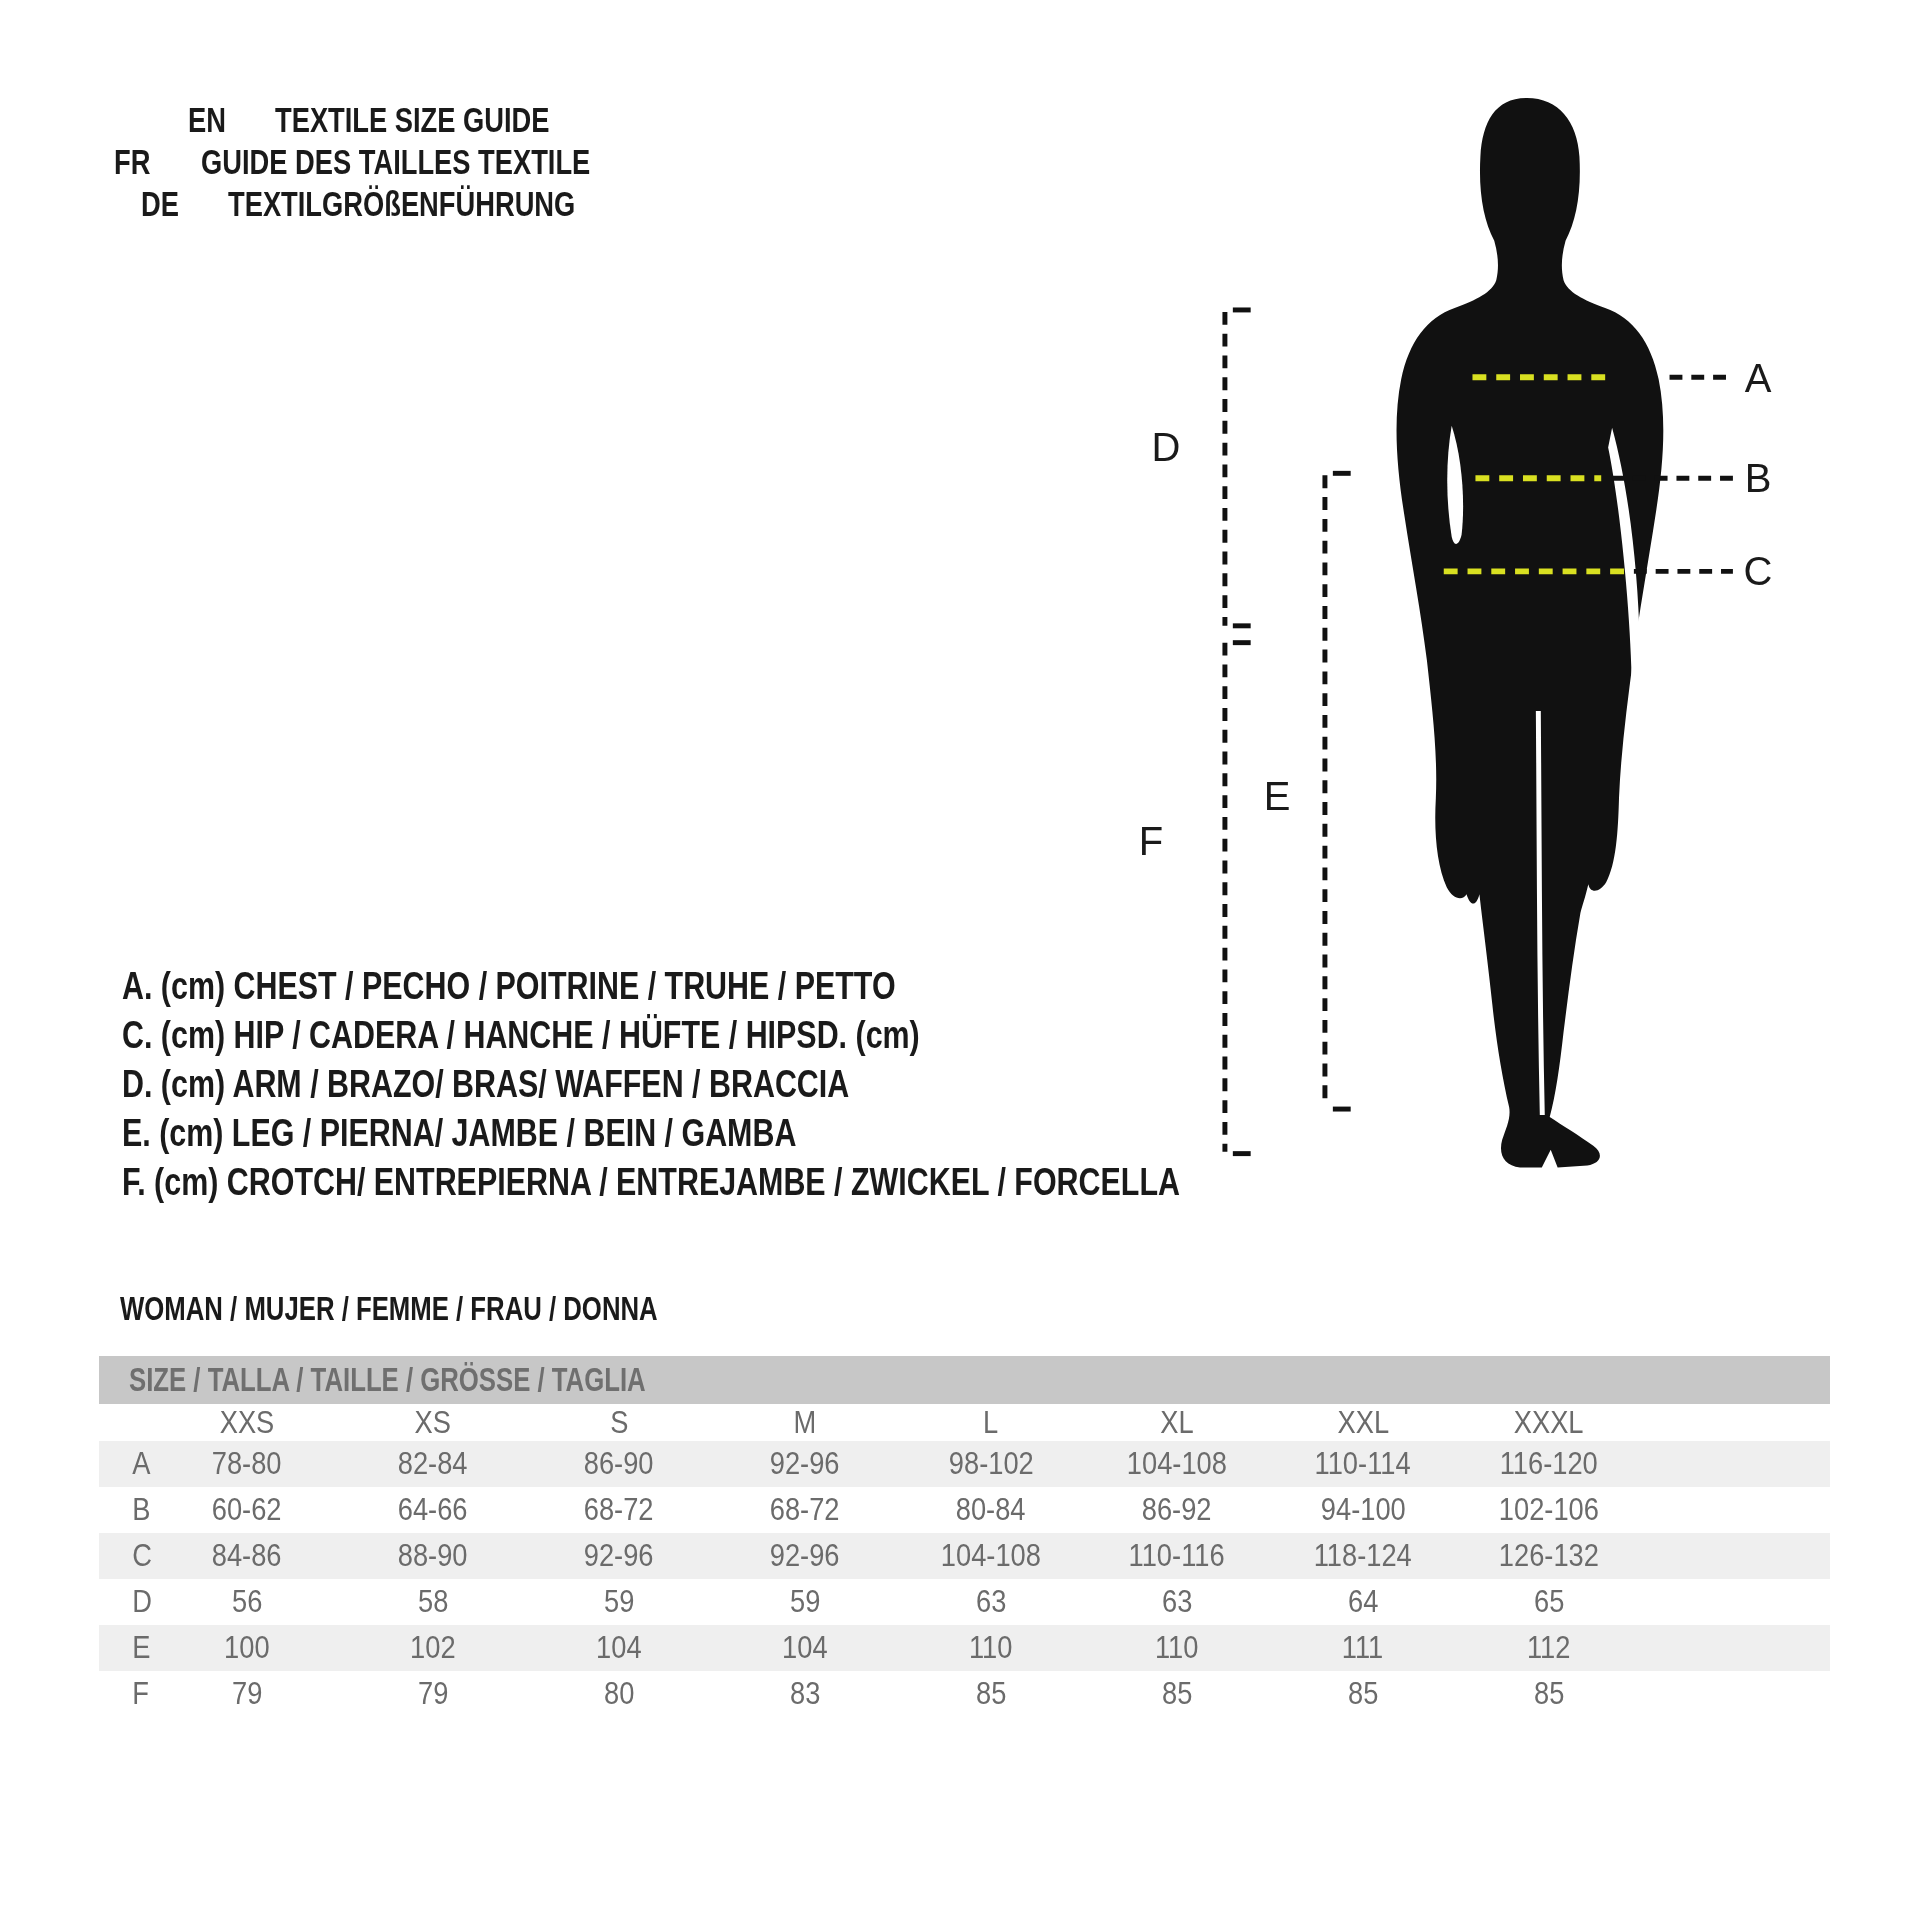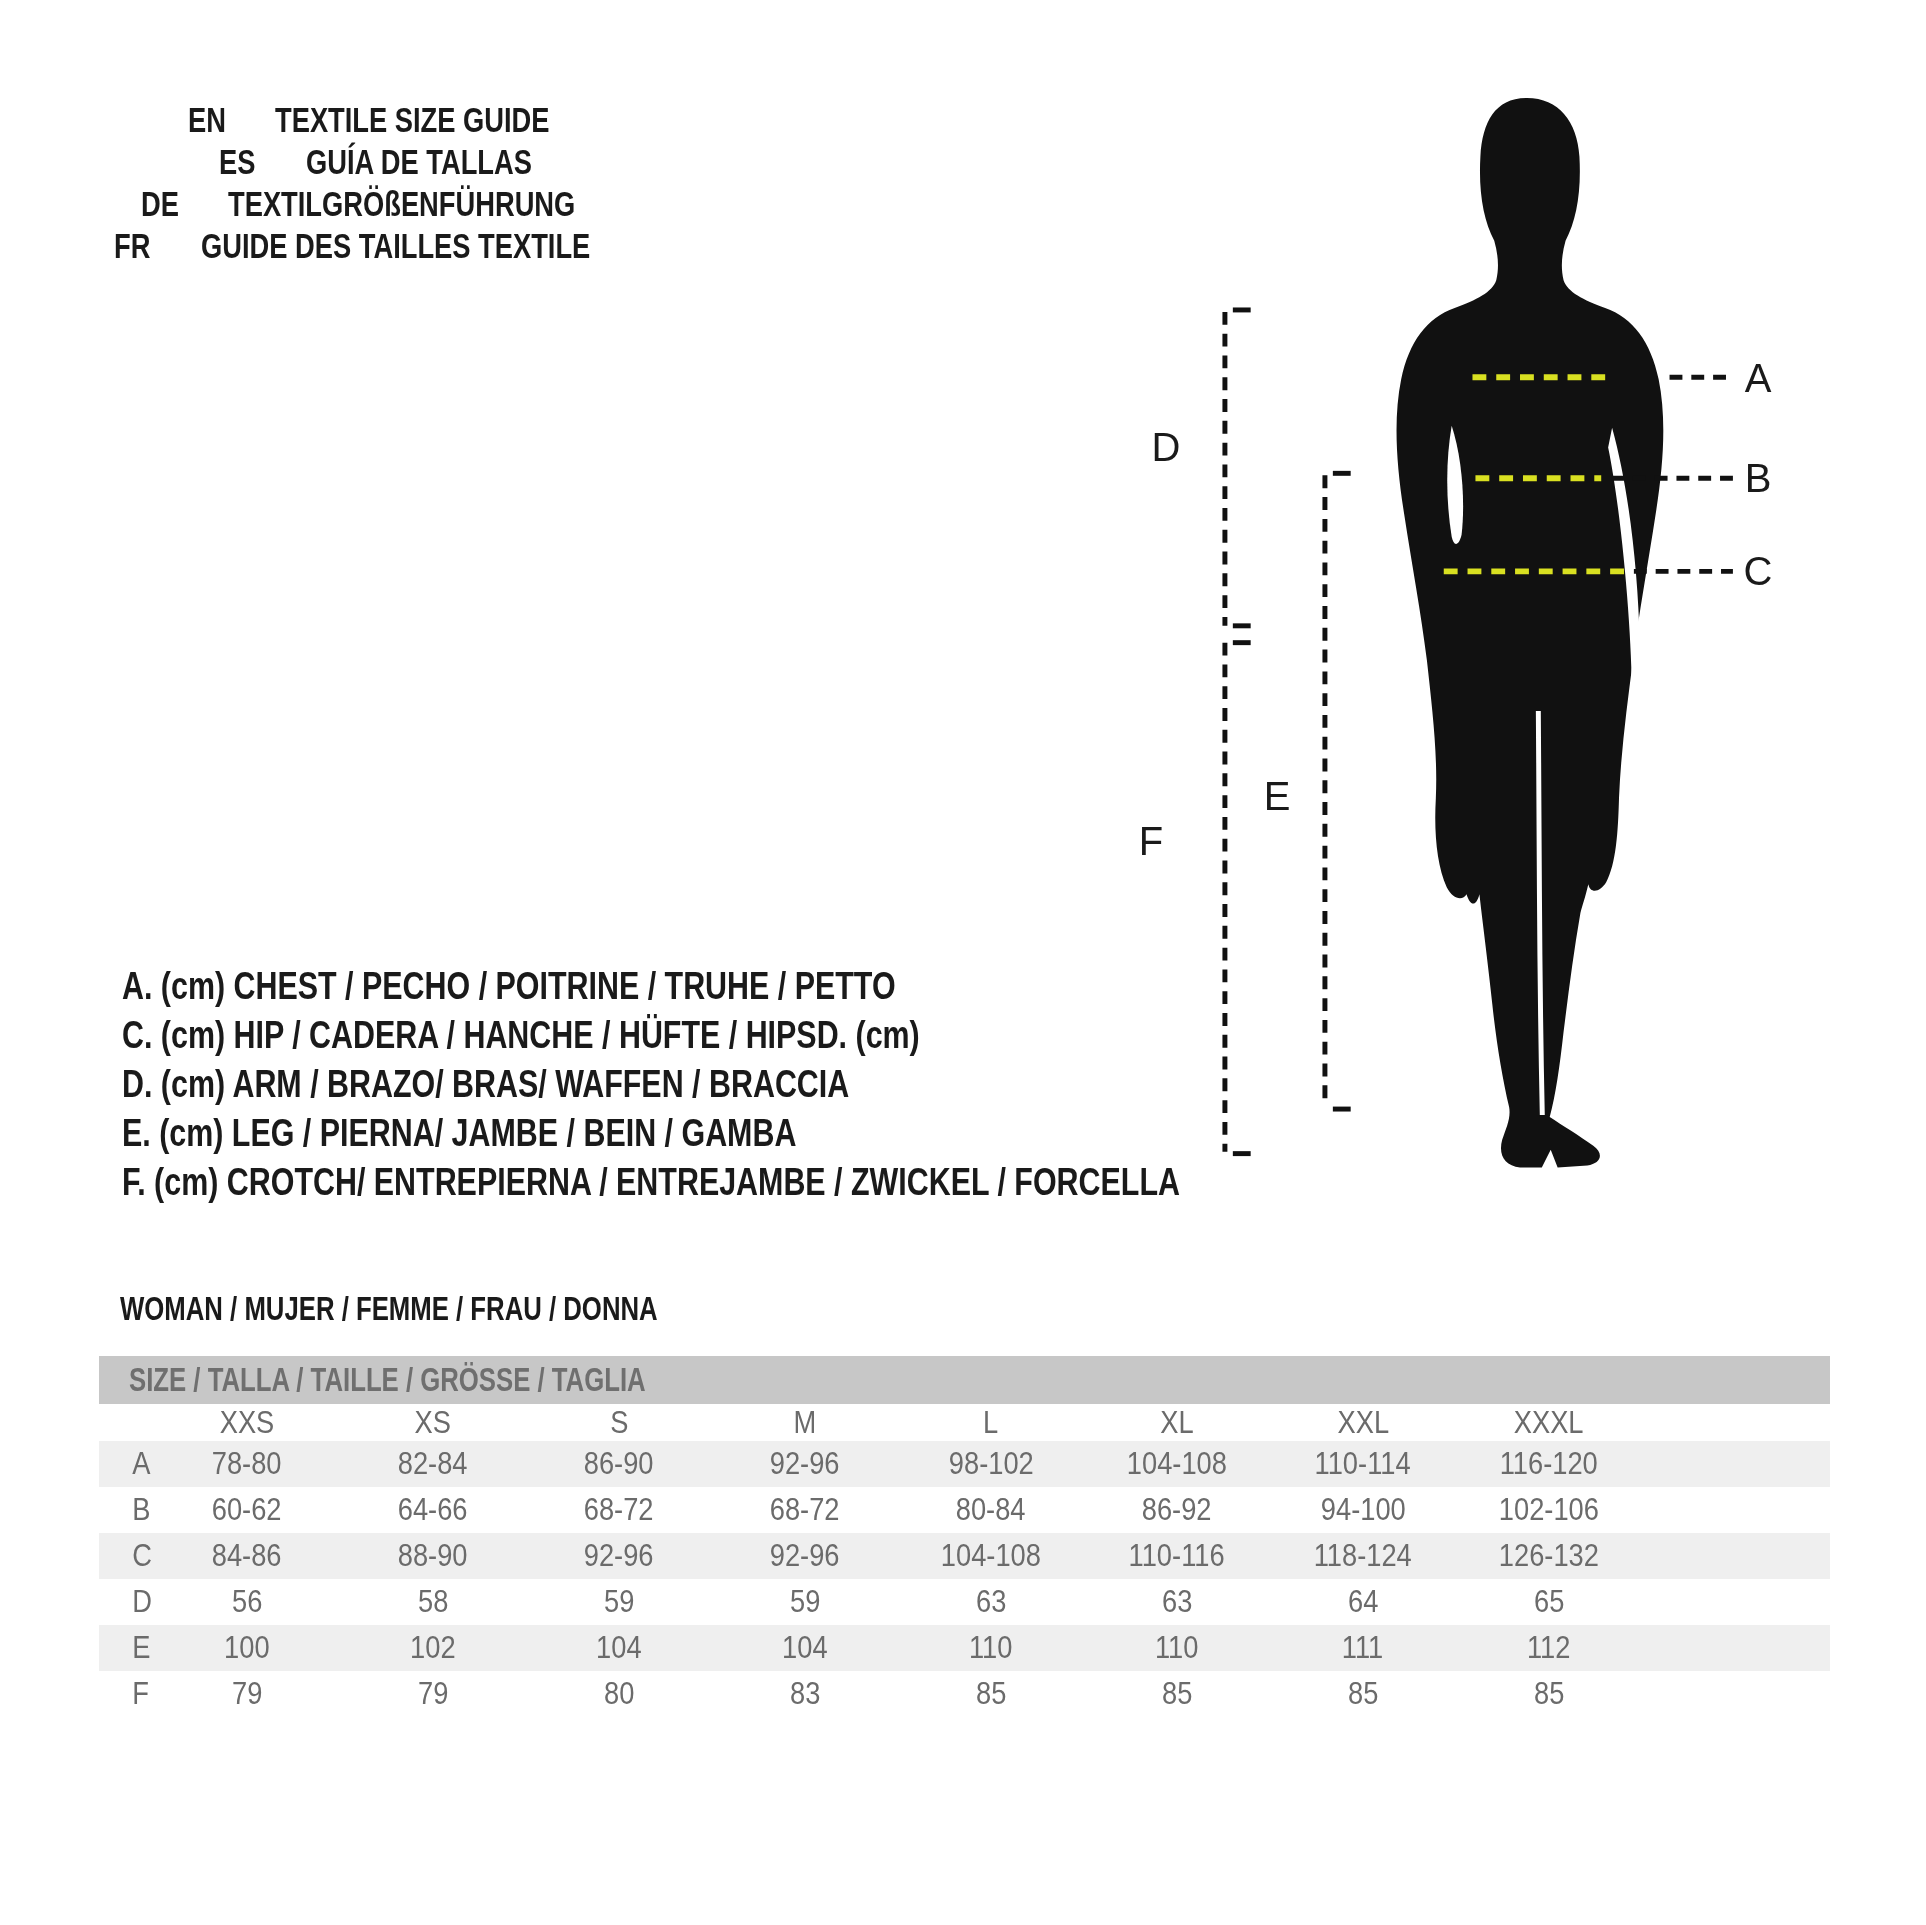--- a/index.html
+++ b/index.html
@@ -119,30 +119,26 @@
   <div class="diag-label" style="left:1166px;top:447px">D</div>
   <div class="diag-label" style="left:1277px;top:796px">E</div>
   <div class="diag-label" style="left:1151px;top:841px">F</div>
 
   <div class="lang-block" id="lang-block">
       <div class="lang-row">
         <span class="lang-code-box"><span class="cond">EN</span></span>
         <span class="cond">TEXTILE SIZE GUIDE</span>
       </div>
       <div class="lang-row">
-        <span class="lang-code-box"><span class="cond">ES</span></span>
-        <span class="cond">GUÍA DE TALLAS</span>
+        <span class="lang-code-box"><span class="cond">FR</span></span>
+        <span class="cond">GUIDE DES TAILLES TEXTILE</span>
       </div>
       <div class="lang-row">
         <span class="lang-code-box"><span class="cond">DE</span></span>
         <span class="cond">TEXTILGRÖßENFÜHRUNG</span>
-      </div>
-      <div class="lang-row">
-        <span class="lang-code-box"><span class="cond">FR</span></span>
-        <span class="cond">GUIDE DES TAILLES TEXTILE</span>
       </div>
     </div>
 
   <div class="legend-block" id="legend-block">
       <div class="legend-row">
         <span class="cond">A. (cm) CHEST / PECHO / POITRINE / TRUHE / PETTO</span>
       </div>
       <div class="legend-row">
         <span class="cond">C. (cm) HIP / CADERA / HANCHE / HÜFTE / HIPSD. (cm)</span>
       </div>

